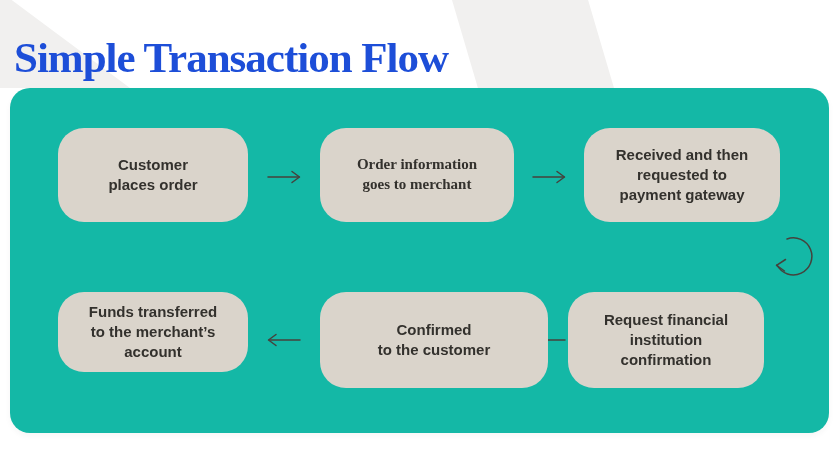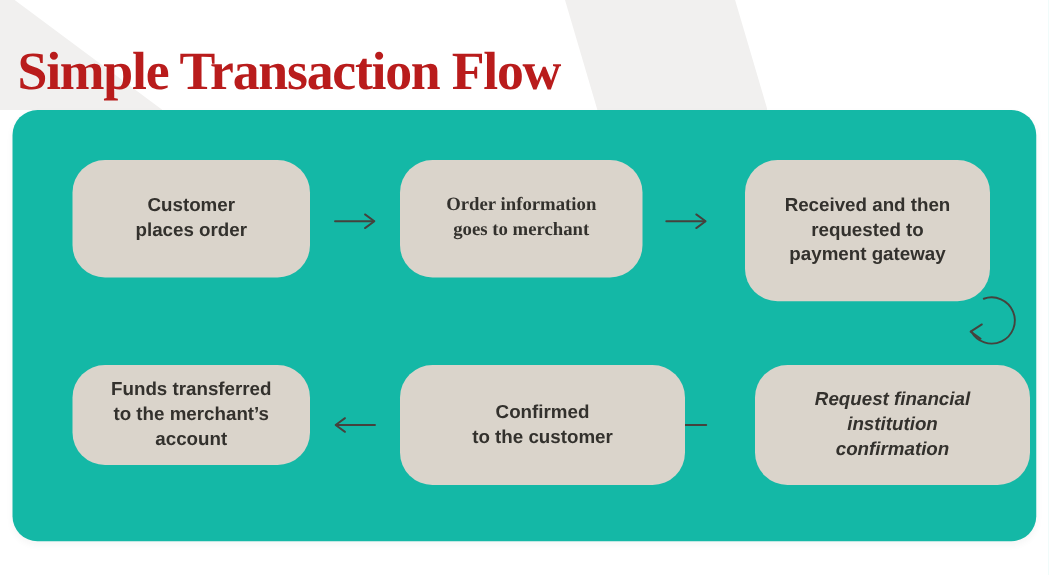--- a/index.html
+++ b/index.html
@@ -30,21 +30,21 @@
     clip-path: polygon(0 0, 84% 0, 100% 100%, 16% 100%);
   }
   .page-title {
     position: absolute;
     left: 14px;
     top: 0px;
     font-family: "Liberation Serif", serif;
     font-weight: 700;
     font-size: 43px;
     letter-spacing: -1px;
-    color: #b91c1c;
+    color: #1d4ed8;
     line-height: 58px;
     white-space: nowrap;
   }
   .panel {
     position: absolute;
     left: 10px;
     top: 88px;
     width: 819px;
     height: 345px;
     background: #14b8a6;
@@ -60,24 +60,24 @@
     justify-content: center;
     text-align: center;
     color: #33312d;
     font-size: 15px;
     font-weight: 700;
     line-height: 1.32;
   }
   .step span { white-space: pre-line; }
   .s1 { left: 48px;  top: 40px;  width: 190px; height: 94px; }
   .s2 { left: 310px; top: 40px;  width: 194px; height: 94px; font-family: Liberation Serif, serif; }
-  .s3 { left: 574px; top: 40px;  width: 196px; height: 113px; margin-left: 12px; }
+  .s3 { left: 574px; top: 40px;  width: 196px; height: 94px; }
   .s6 { left: 48px;  top: 204px; width: 190px; height: 80px; }
   .s5 { left: 310px; top: 204px; width: 228px; height: 96px; }
-  .s4 { left: 594px; top: 204px; width: 220px; height: 96px; font-style: italic; }
+  .s4 { left: 558px; top: 204px; width: 196px; height: 96px; }
   .arrow {
     position: absolute;
     width: 36px;
     height: 16px;
     color: #45423d;
   }
   .a1 { left: 256px; top: 81px; }
   .a2 { left: 521px; top: 81px; }
   .a3 { left: 521px; top: 244px; }
   .a4 { left: 256px; top: 244px; }

